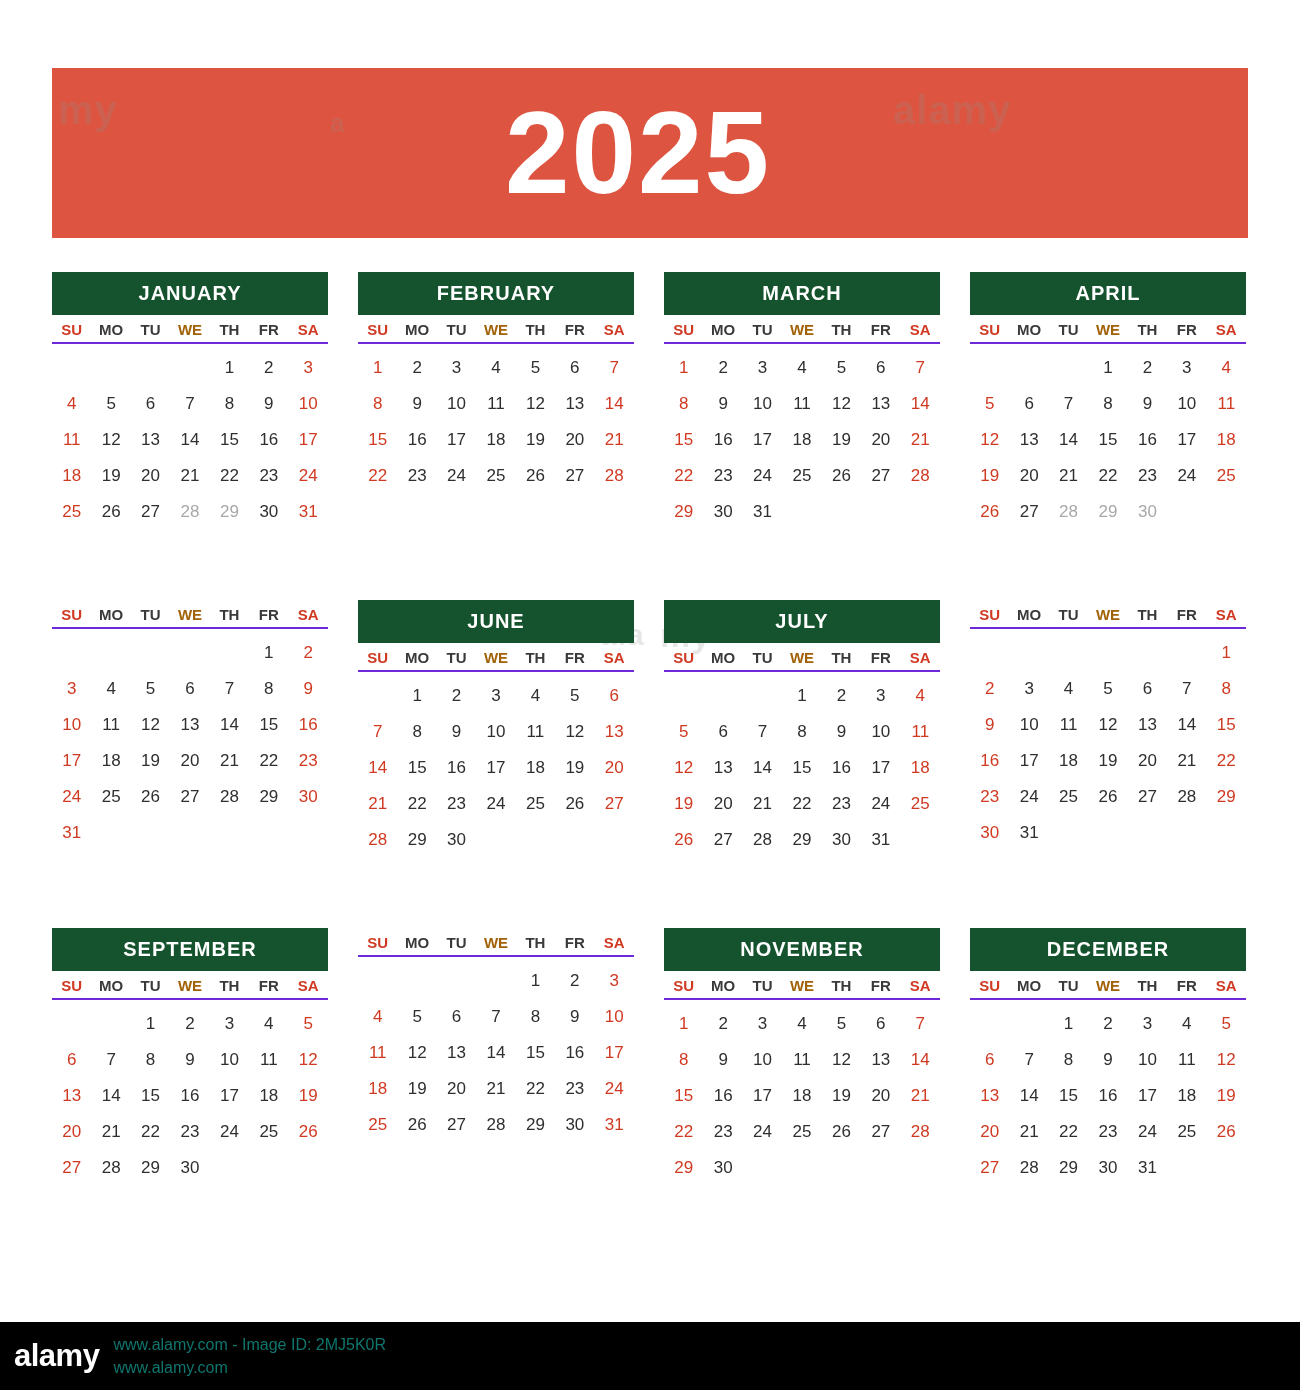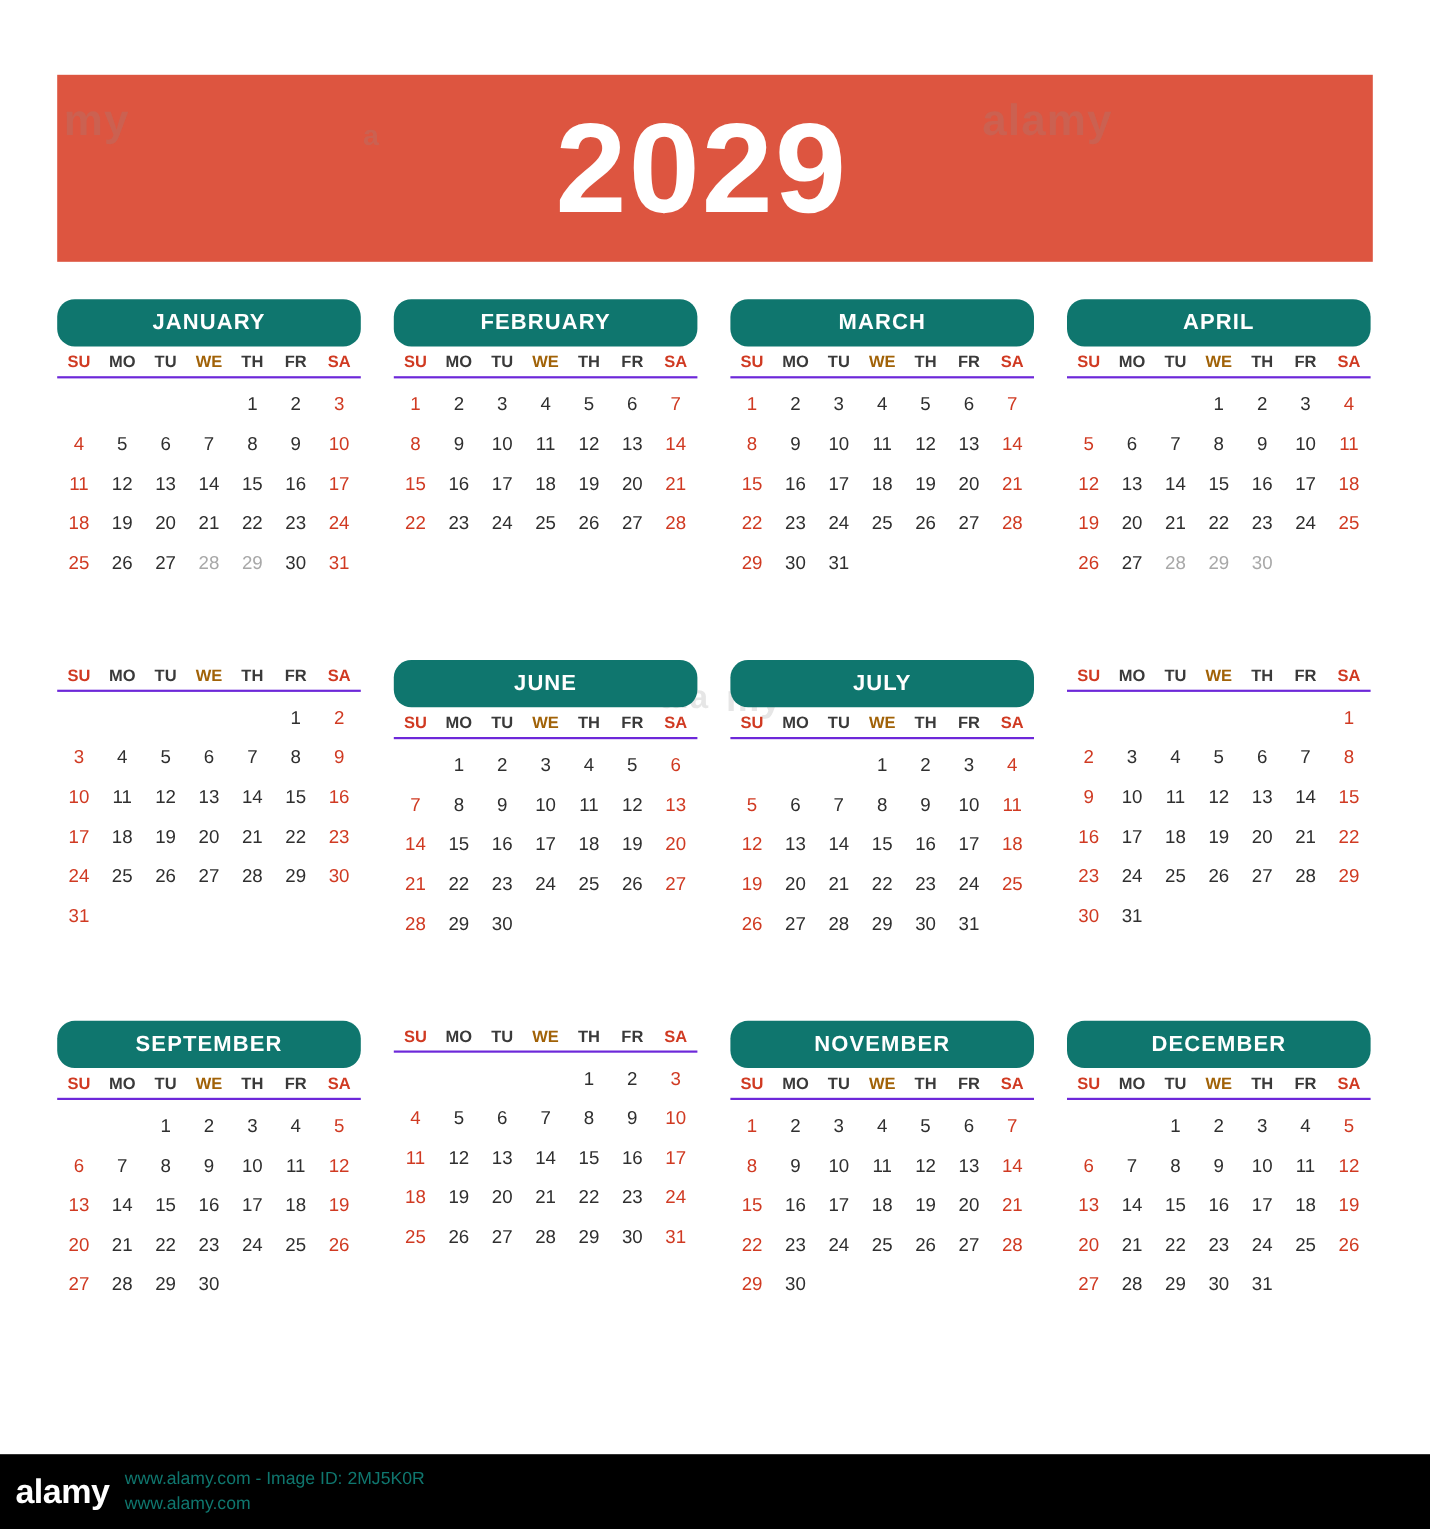--- a/index.html
+++ b/index.html
@@ -49,30 +49,29 @@
     width: 1196px;
     display: grid;
     grid-template-columns: repeat(4, 276px);
     grid-column-gap: 30px;
     grid-row-gap: 70px;
   }
   .month {
     width: 276px;
   }
   .month-title {
-    background: #0f766e;
+    background: #14532d;
     color: #ffffff;
     height: 43px;
     display: flex;
     align-items: center;
     justify-content: center;
     font-size: 20px;
     font-weight: bold;
     letter-spacing: 1px;
-    border-radius: 16px;
   }
   .weekdays {
     display: grid;
     grid-template-columns: repeat(7, 1fr);
     border-bottom: 2px solid #6d28d9;
     padding: 6px 0 4px 0;
   }
   .weekday {
     text-align: center;
     font-size: 15px;
@@ -149,21 +148,21 @@
   .bottom-text .line2 {
     display: block;
   }
 </style>
 </head>
 <body>
 
 <div class="page">
 
   <div class="year-banner">
-    <div class="year-text">2029</div>
+    <div class="year-text">2025</div>
   </div>
 
   <div class="wm w1">my</div>
   <div class="wm w2">a</div>
   <div class="wm w3">alamy</div>
   <div class="wm w4">ala</div>
   <div class="wm w5">my</div>
 
   <div class="months" id="months-container">
       <div class="month">

